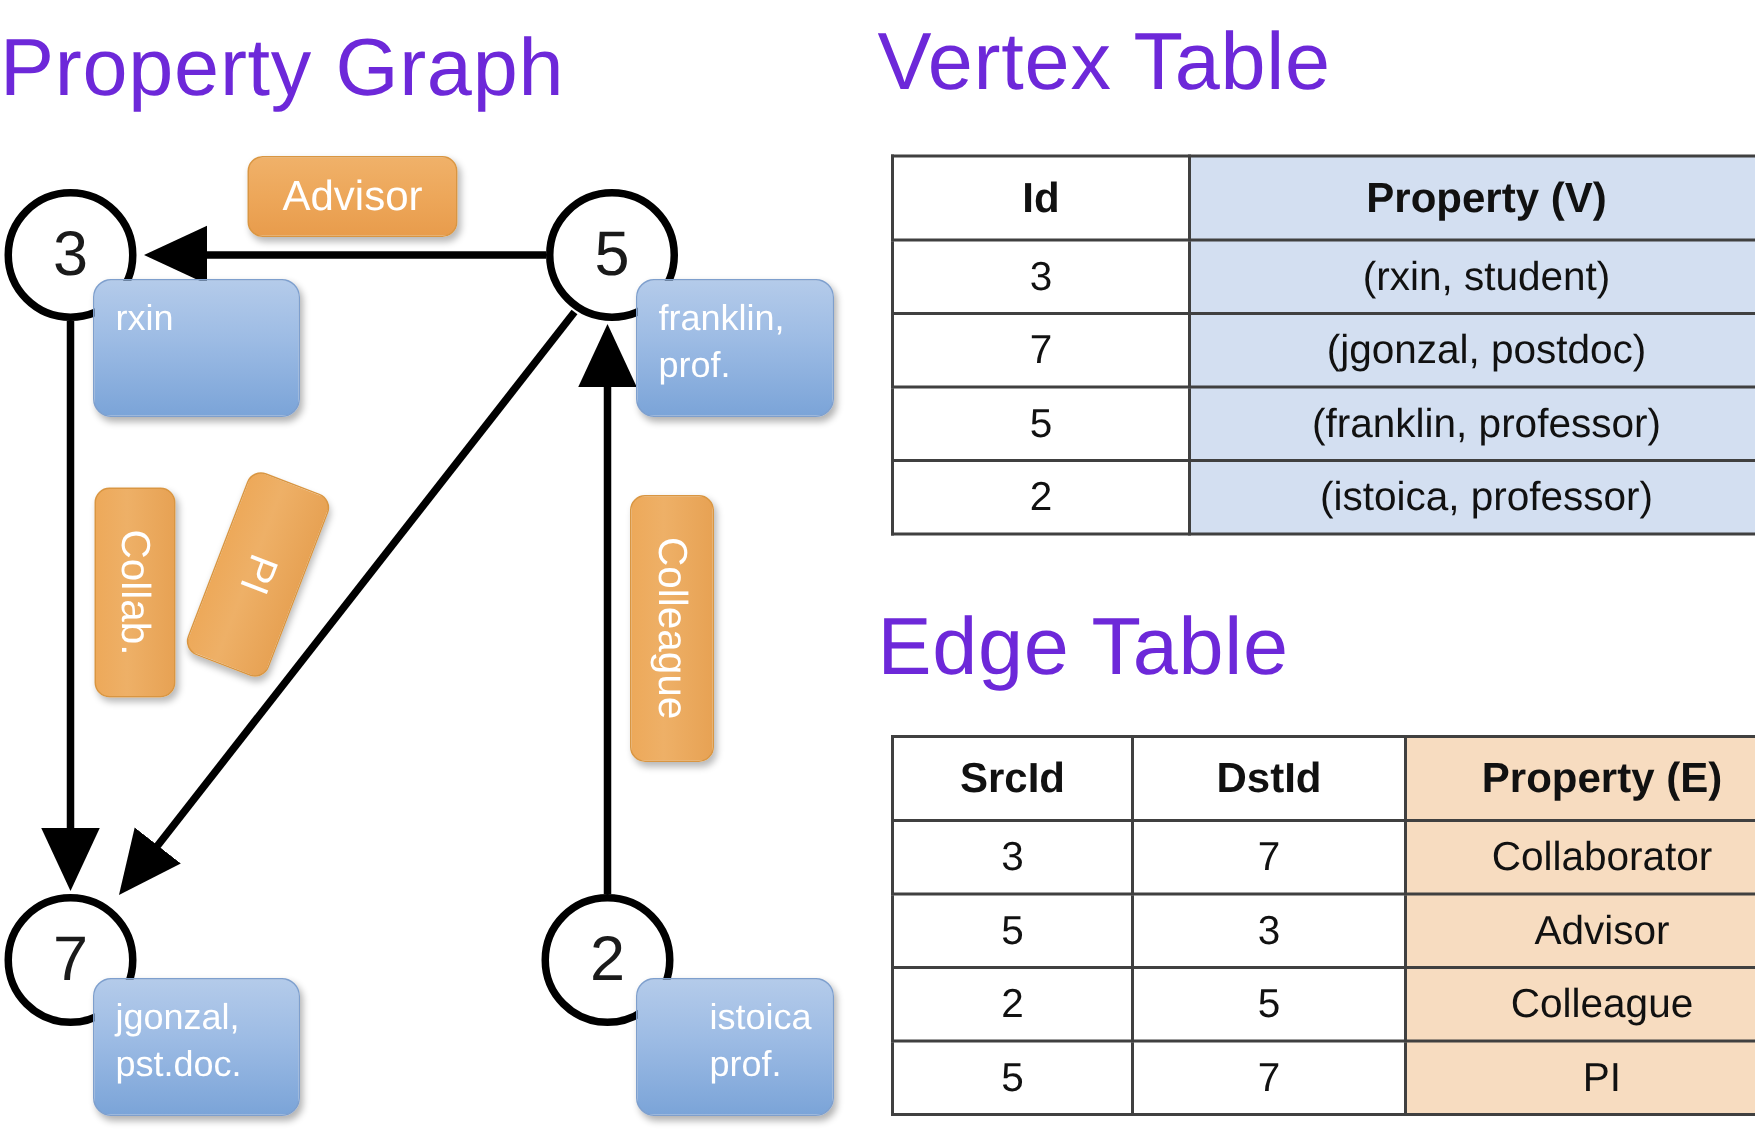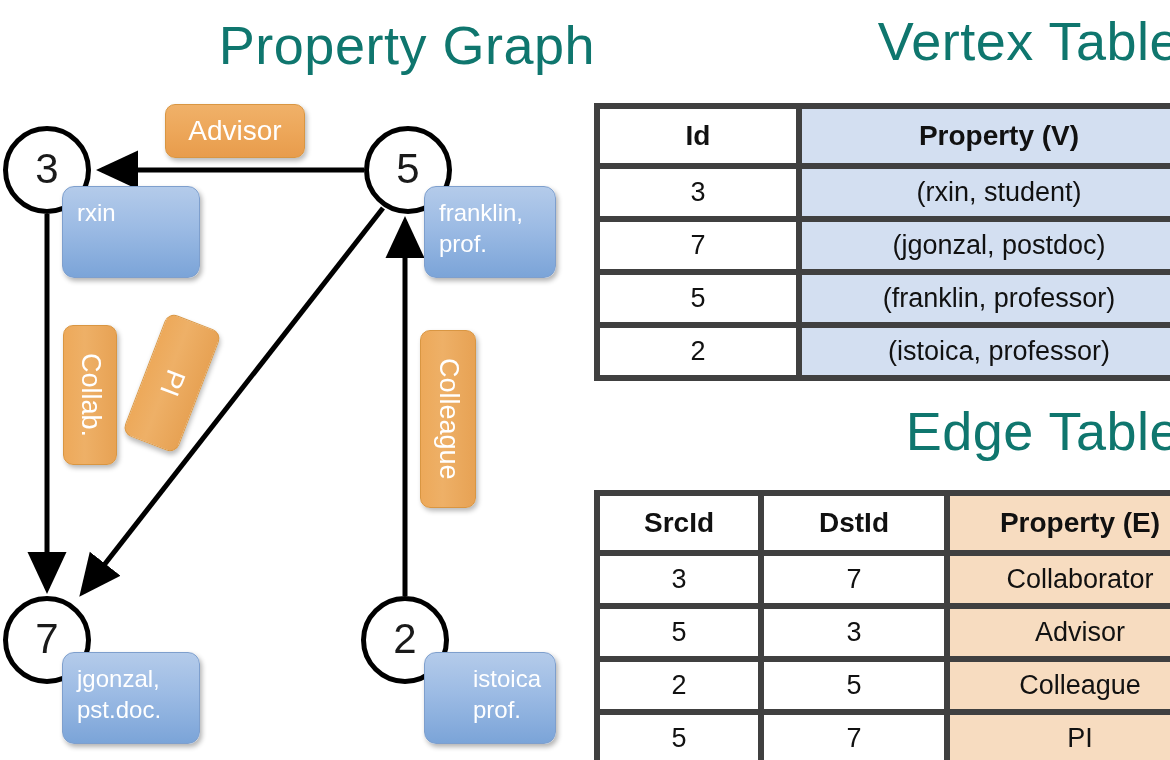--- a/index.html
+++ b/index.html
@@ -16,25 +16,24 @@
     color: #111;
   }
 
   
   .big-title {
     position: absolute;
     font-family: "Liberation Sans", sans-serif;
     font-weight: 300;
     font-size: 54px;
     letter-spacing: 0.5px;
-    color: #0f766e;
+    color: #6d28d9;
     white-space: nowrap;
-    text-align: right;
+    text-align: left;
     line-height: 1;
-    padding-left: 10px;
   }
   #title-property-graph { left: 0;   top: 18px; width: 585px; }
   #title-vertex-table   { left: 585px; top: 14px; width: 585px; }
   #title-edge-table     { left: 585px; top: 404px; width: 585px; }
 
   
   #graph-panel {
     position: absolute;
     left: 0; top: 0;
     width: 585px; height: 760px;
@@ -135,21 +134,21 @@
 
   
   table.grid {
     position: absolute;
     border-collapse: collapse;
     table-layout: fixed;
     font-family: "Liberation Sans", sans-serif;
     color: #111;
   }
   table.grid td, table.grid th {
-    border: 6px solid #404040;
+    border: 2px solid #404040;
     text-align: center;
     font-weight: 300;
     font-size: 27px;
     height: 47px;
     padding: 0 4px;
     background: #ffffff;
   }
   table.grid th {
     font-weight: 700;
     font-size: 28px;

